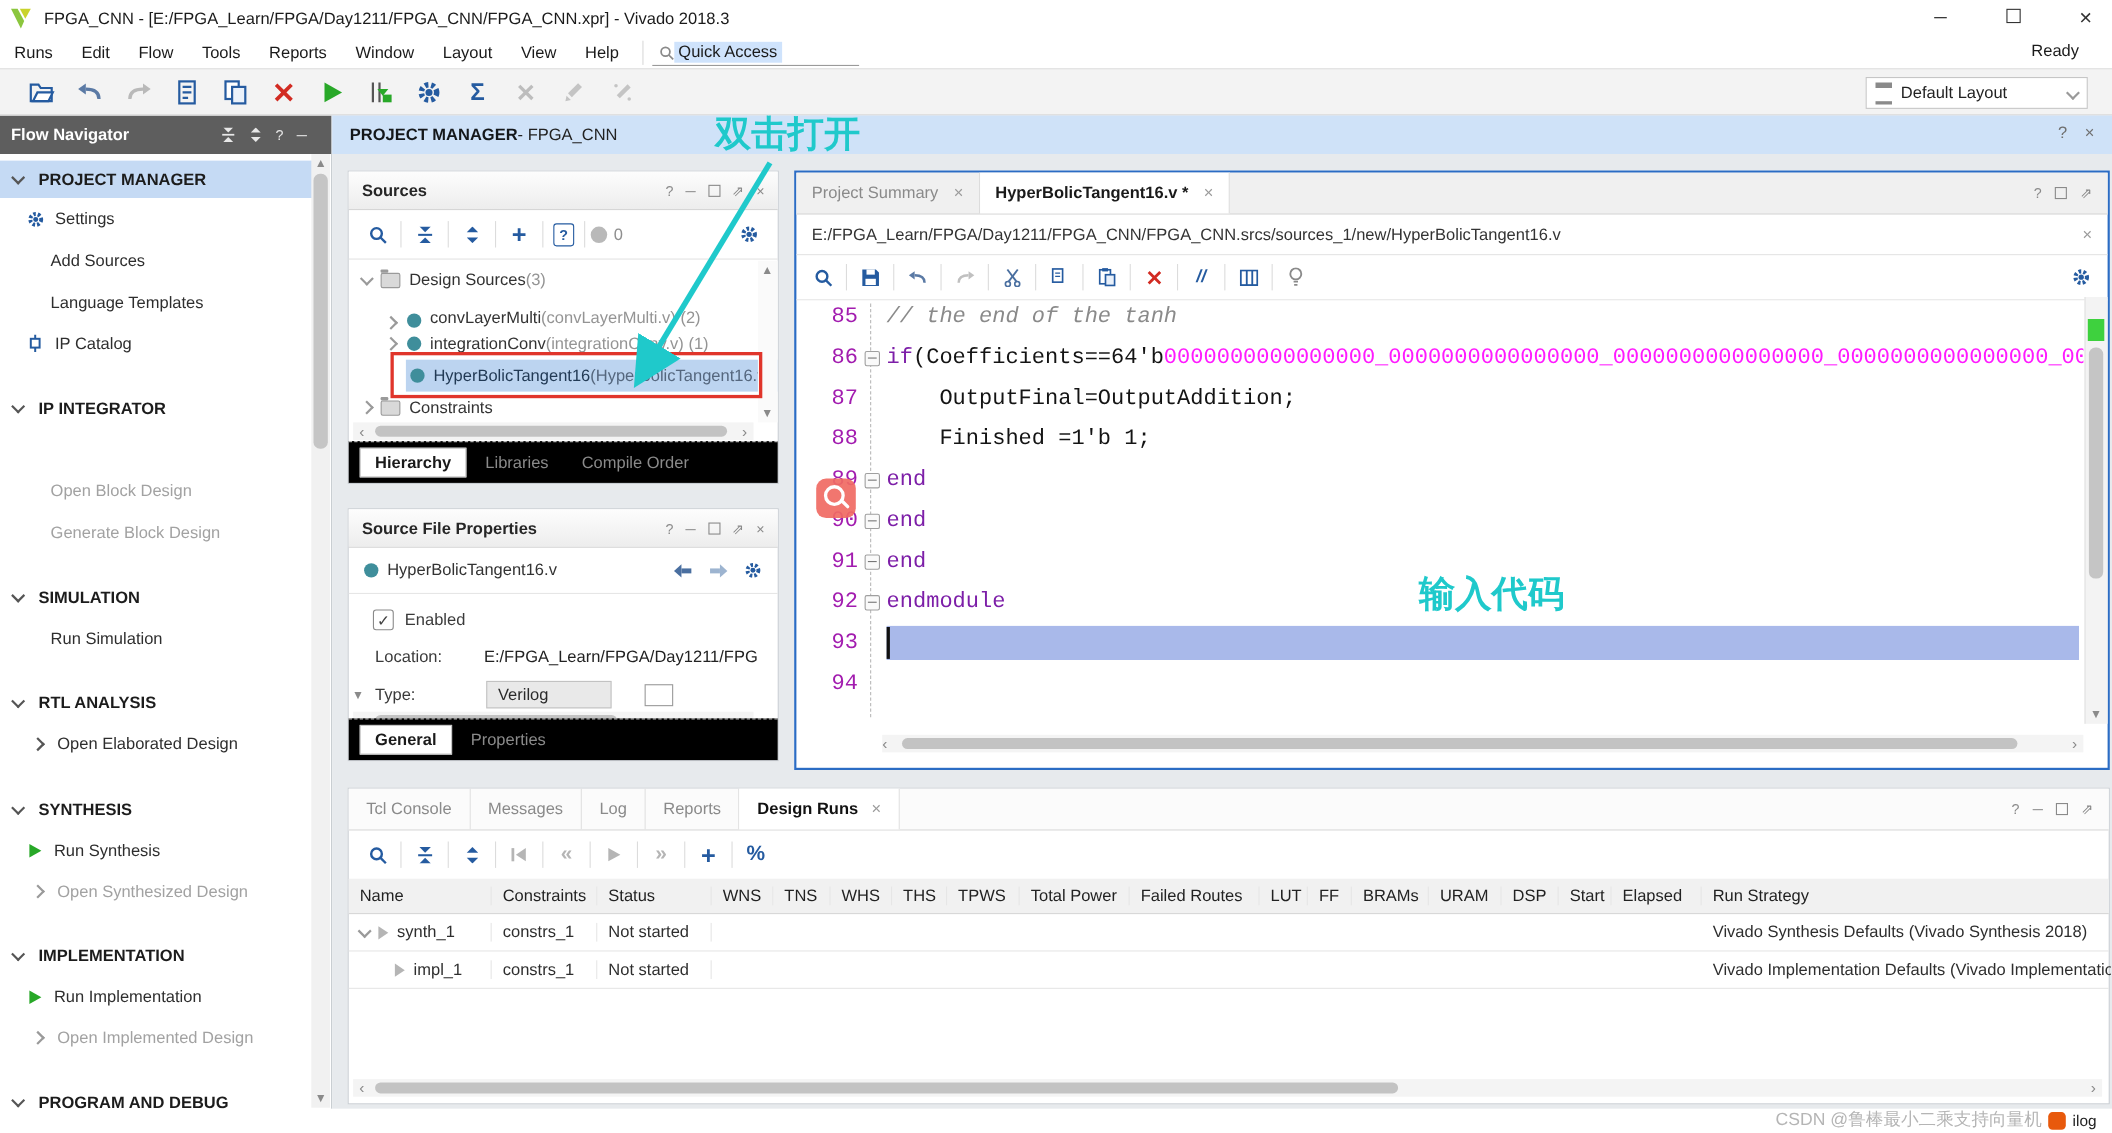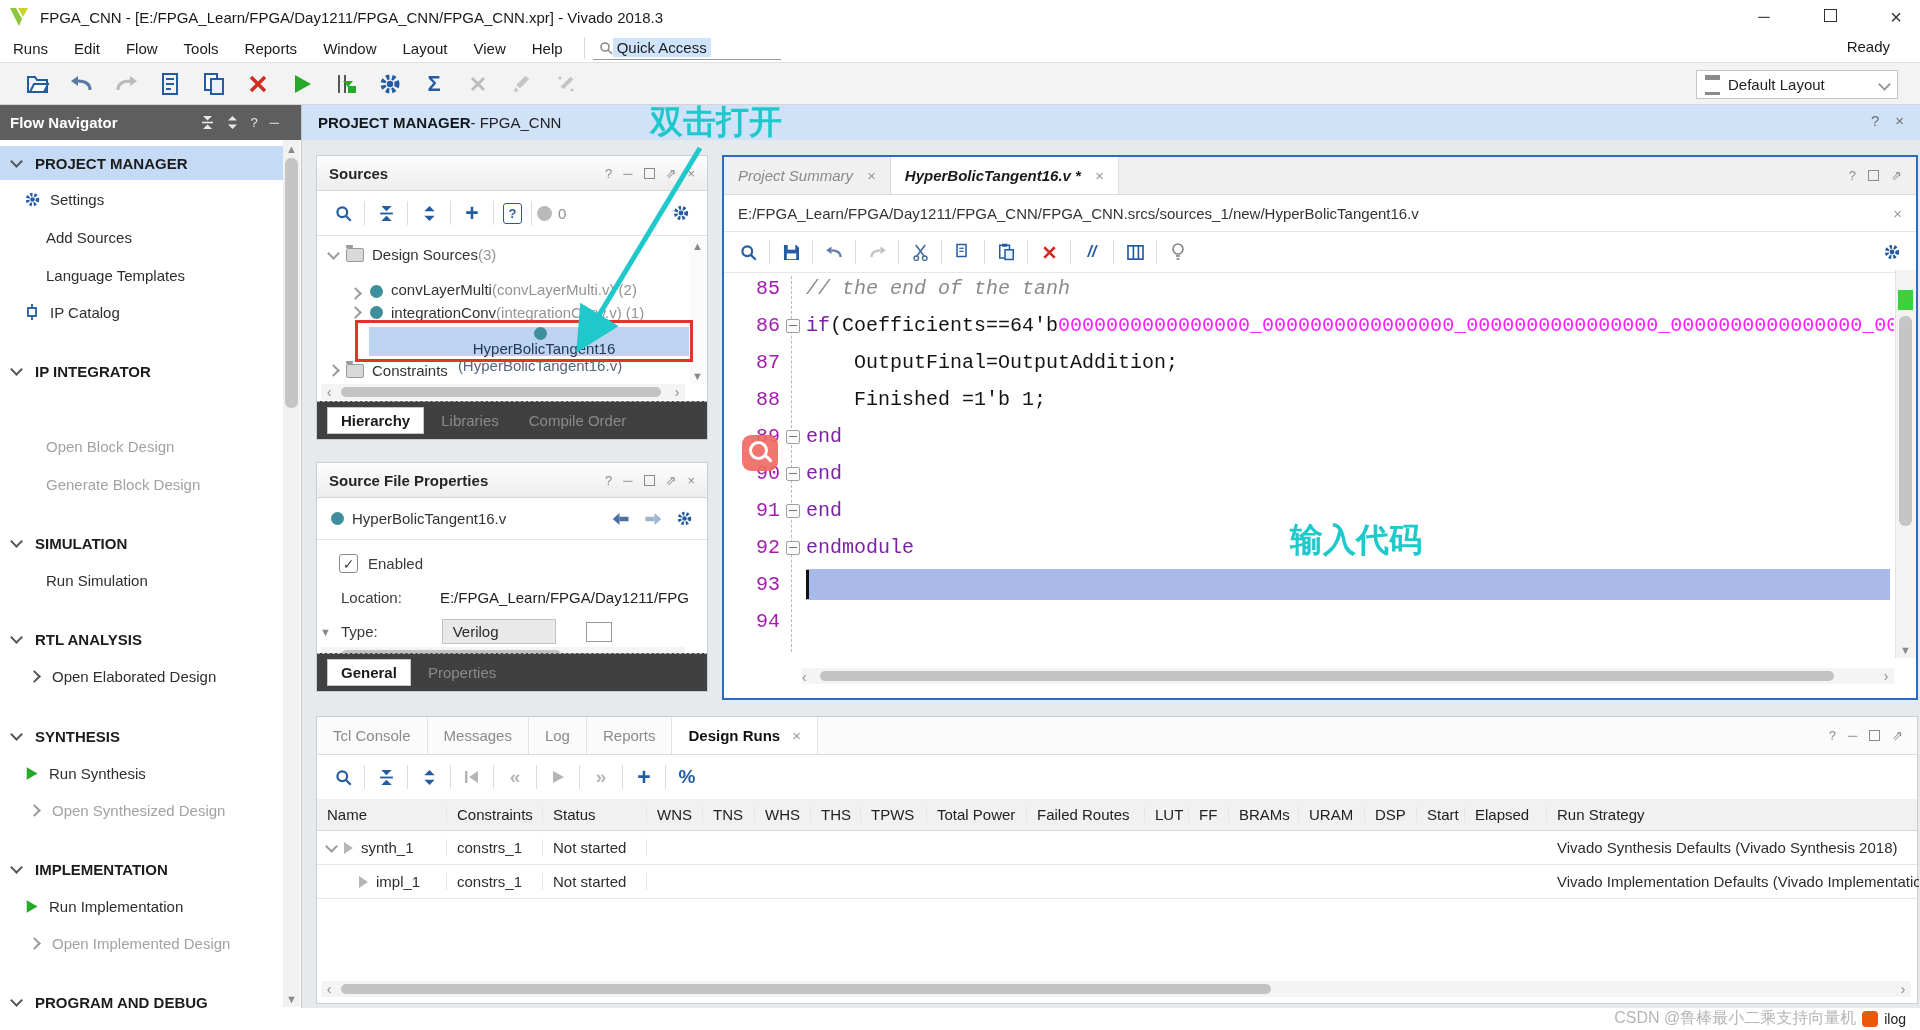--- a/index.html
+++ b/index.html
@@ -69,32 +69,32 @@
   .tree-row{display:flex;align-items:center;height:29px;padding-left:12px;white-space:nowrap;}
   .t-name{color:#333;margin-left:8px;}
   .t-meta{color:#949494;}
   .dot-teal{width:13px;height:13px;border-radius:50%;background:#3f8e9b;flex:0 0 auto;}
   .folder-g{width:16px;height:12px;border:1.5px solid #9a9a9a;border-radius:2px;position:relative;flex:0 0 auto;background:#d9d9d9;}
   .folder-g:before{content:"";position:absolute;left:-1px;top:-4px;width:7px;height:3px;background:#9a9a9a;border-radius:1px;}
   .sel-row{background:#bcd4f0;}
   .hscroll{position:absolute;height:16px;background:#f4f4f4;display:flex;align-items:center;}
   .hs-thumb{position:absolute;top:3px;height:10px;background:#c3c3c3;border-radius:5px;}
   .hs-arrow{color:#8a8a8a;font-size:14px;width:16px;text-align:center;}
-  .mini-tabs{position:absolute;display:flex;align-items:center;gap:4px;border-top:1px dashed #b8b8b8;padding:5px 10px;left:0;right:0;background:#404040;}
+  .mini-tabs{position:absolute;display:flex;align-items:center;gap:4px;border-top:1px dashed #b8b8b8;padding:5px 10px;left:0;right:0;background:#000000;}
   .mini-tab{padding:4px 13px;color:#8a8a8a;}
   .mini-tab.active{background:#fff;border:1px solid #c6c6c6;color:#1a1a1a;font-weight:bold;}
   
   .fp-filerow{height:42px;border-bottom:1px solid #e6e6e6;display:flex;align-items:center;padding:0 14px;box-sizing:border-box;}
   .fp-label{color:#3a3a3a;}
   .checkbox{width:17px;height:17px;border:1.5px solid #8a8a8a;border-radius:3px;display:flex;align-items:center;justify-content:center;color:#444;font-size:14px;}
   .select-box{background:#e9e9e9;border:1px solid #c2c2c2;padding:3px 10px;min-width:92px;color:#2a2a2a;}
   
   .editor{left:722px;top:155px;width:1196px;height:545px;border:2px solid #2b6cc4;background:#fff;box-sizing:border-box;}
   .ed-tabs{height:37px;background:#f0f0f0;border-bottom:1px solid #d9d9d9;display:flex;align-items:stretch;}
-  .ed-tab{display:flex;align-items:center;padding:0 14px;gap:14px;color:#8a8a8a;border-right:1px solid #dcdcdc;font-style:italic;}
+  .ed-tab{display:flex;align-items:center;padding:0 14px;gap:14px;color:#8a8a8a;border-right:1px solid #dcdcdc;}
   .ed-tab.active{background:#fff;color:#1a1a1a;font-weight:bold;}
   .ed-tab .x{color:#9a9a9a;font-weight:normal;}
   .ed-hicons{margin-left:auto;display:flex;align-items:center;gap:12px;color:#8a8a8a;padding-right:14px;font-size:13px;}
   .ed-path{height:36px;border-bottom:1px solid #e4e4e4;display:flex;align-items:center;padding:0 14px;color:#333;}
   .ed-path .x{margin-left:auto;color:#9a9a9a;}
   .ed-toolbar{height:40px;border-bottom:1px solid #e7e7e7;display:flex;align-items:center;padding:0 8px;}
   .code{position:absolute;left:0;top:113px;right:22px;bottom:40px;overflow:hidden;
         font-family:"Liberation Mono","DejaVu Sans Mono",monospace;font-size:20px;}
   .code-row{position:relative;display:flex;align-items:center;height:37px;white-space:pre;}
   .ln{width:56px;text-align:right;color:#a21caf;flex:0 0 auto;}
@@ -442,21 +442,21 @@
         <span class="dot-teal"></span>
         <span class="t-name">convLayerMulti</span>
         <span class="t-meta"> (convLayerMulti.v) (2)</span>
       </div>
       <div class="tree-row" style="padding-left:34px;">
         <span class="chev right gray" style="margin-right:10px;"></span>
         <span class="dot-teal"></span>
         <span class="t-name">integrationConv</span>
         <span class="t-meta"> (integrationConv.v) (1)</span>
       </div>
-      <div class="tree-row sel-row" style="margin-left:52px;padding-left:4px;flex-direction:column;">
+      <div class="tree-row sel-row" style="margin-left:52px;padding-left:4px;">
         <span class="dot-teal"></span>
         <span class="t-name" style="color:#223a55;">HyperBolicTangent16</span>
         <span class="t-meta" style="color:#55677e;"> (HyperBolicTangent16.v)</span>
       </div>
       <div class="tree-row">
         <span class="chev right gray" style="margin-right:8px;"></span>
         <span class="folder-g"></span>
         <span class="t-name">Constraints</span>
       </div>
     </div>

